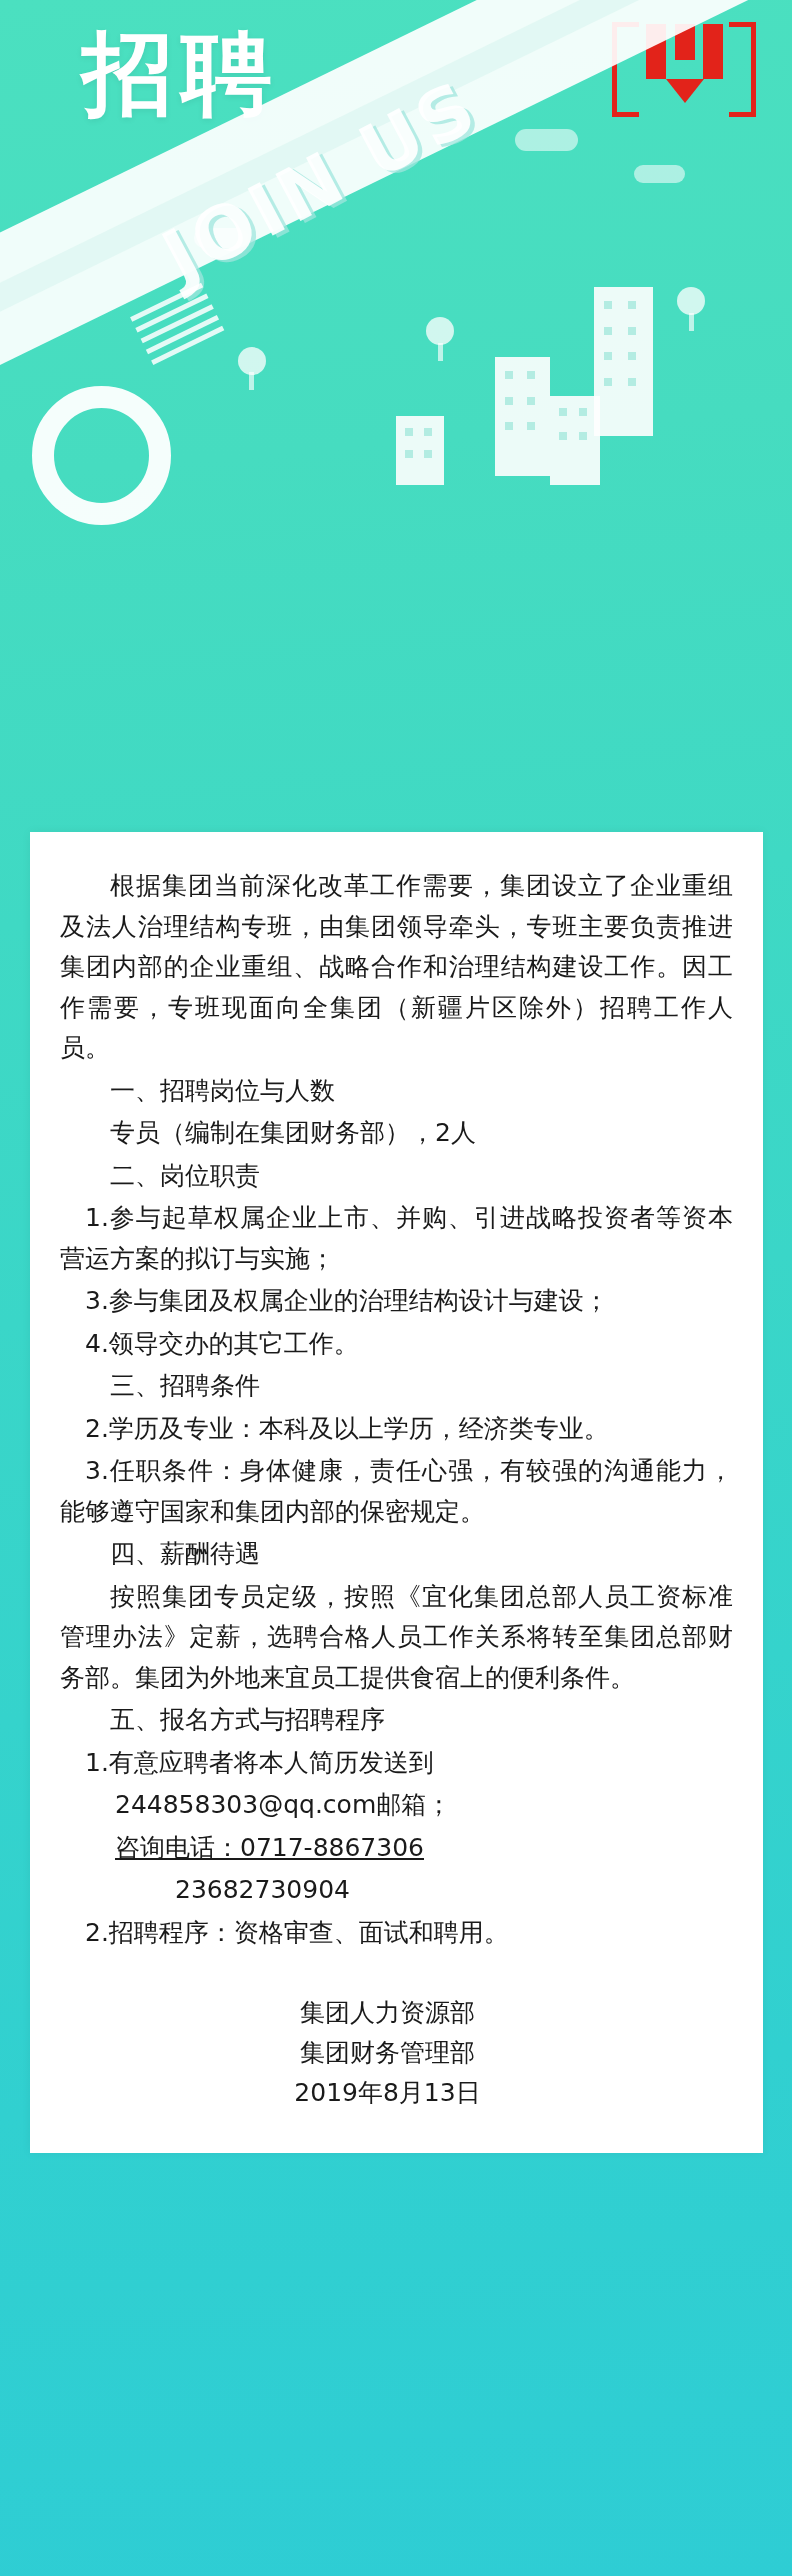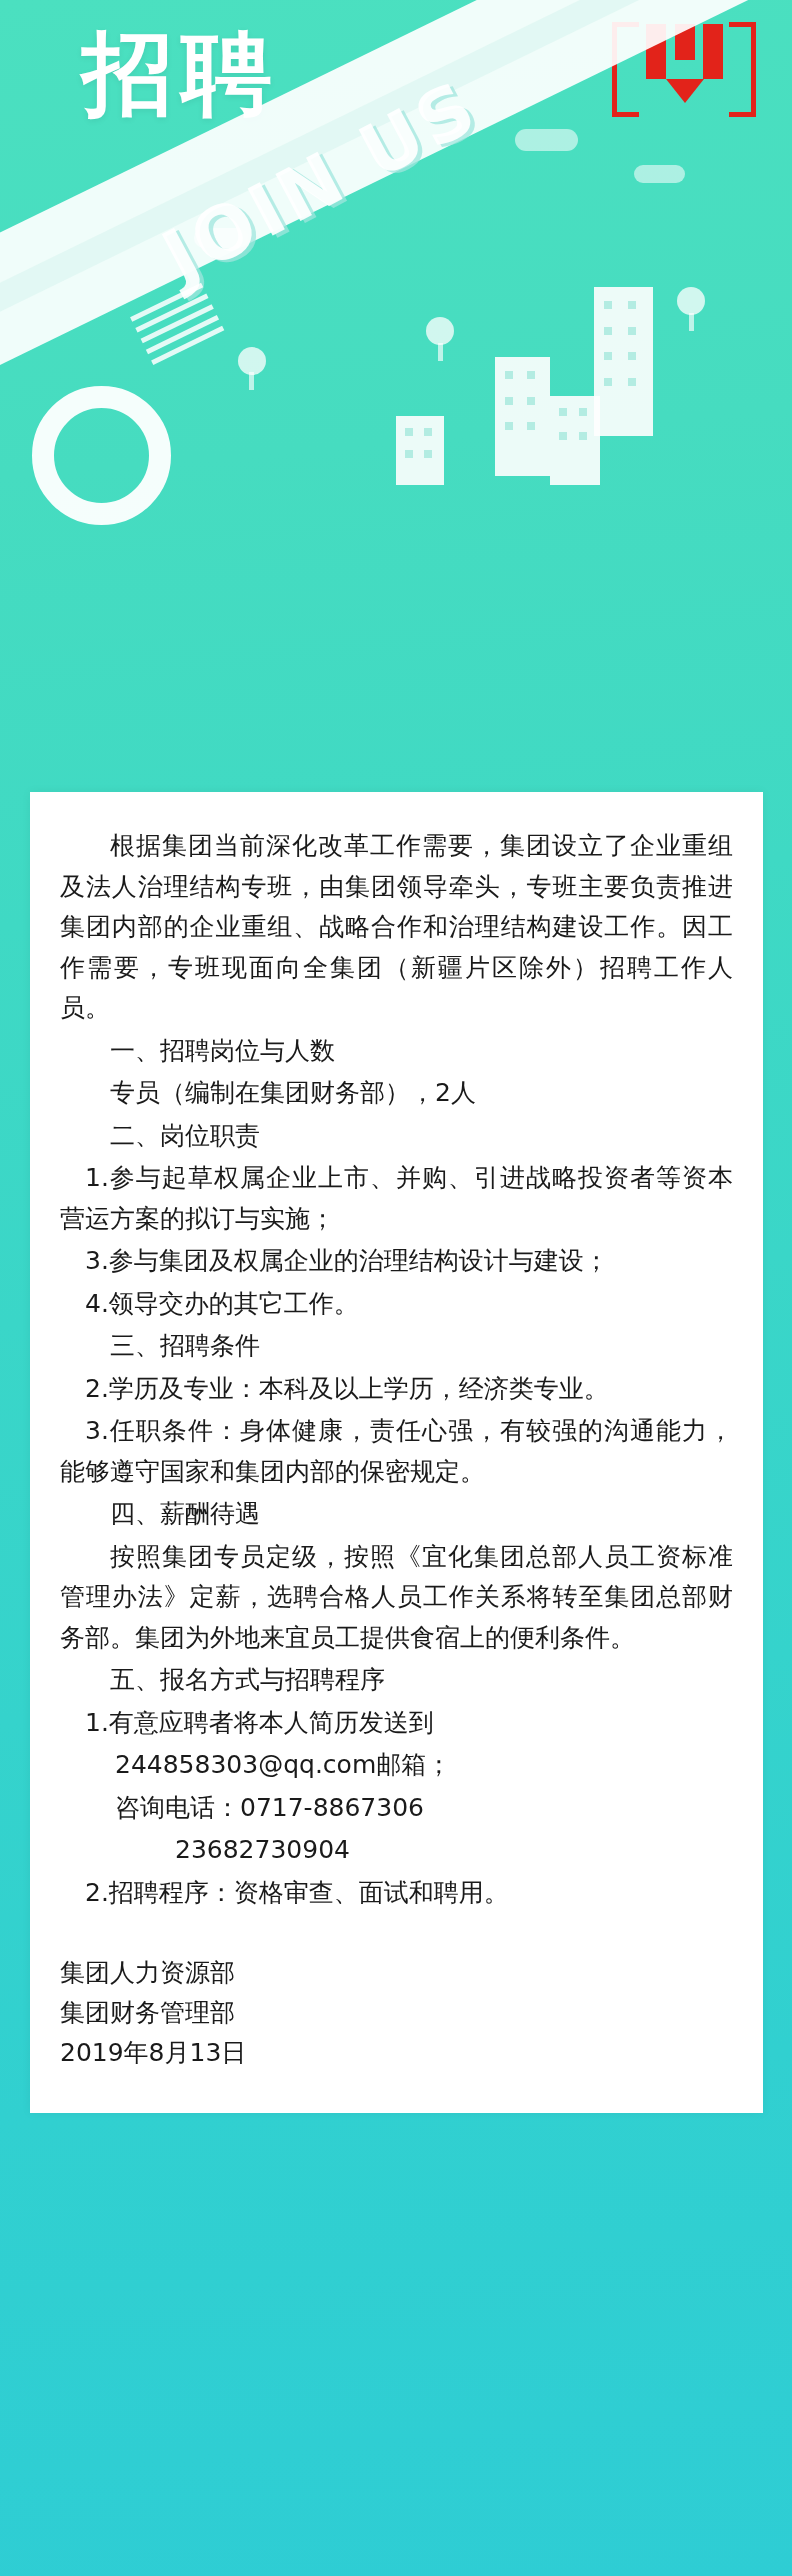--- a/index.html
+++ b/index.html
@@ -163,48 +163,48 @@
     position: absolute;
     left: 0;
     width: 79px;
     height: 5px;
     background: rgba(255,255,255,0.85);
   }
   
   .card {
     position: absolute;
     left: 30px;
-    top: 792px;
+    top: 832px;
     width: 733px;
     background: #ffffff;
     padding: 34px 30px 40px 30px;
     box-sizing: border-box;
     box-shadow: 0 0 10px rgba(0,0,0,0.05);
   }
   .body-text {
     font-family: "DejaVu Sans", "Liberation Sans", sans-serif;
     font-size: 25px;
     line-height: 1.62;
     color: #1a1a1a;
     text-align: justify;
   }
   .p-indent { text-indent: 2em; }
   .p-sub { text-indent: 1em; }
   .p { margin: 0 0 2px 0; }
   .sign {
     margin-top: 40px;
-    text-align: left;
+    text-align: center;
     font-family: "DejaVu Sans", "Liberation Sans", sans-serif;
     font-size: 25px;
     line-height: 1.6;
     color: #1a1a1a;
     padding-right: 18px;
   }
   .email-line { text-indent: 2.2em; }
-  .phone-line { text-indent: 2.2em; }
+  .phone-line { text-indent: 2.2em; text-decoration: underline; }
   .phone-line2 { text-indent: 4.6em; }
 </style>
 </head>
 <body>
 
 <div class="poster">
 
   <div class="header">
     <div class="title-cn">招聘</div>
 

